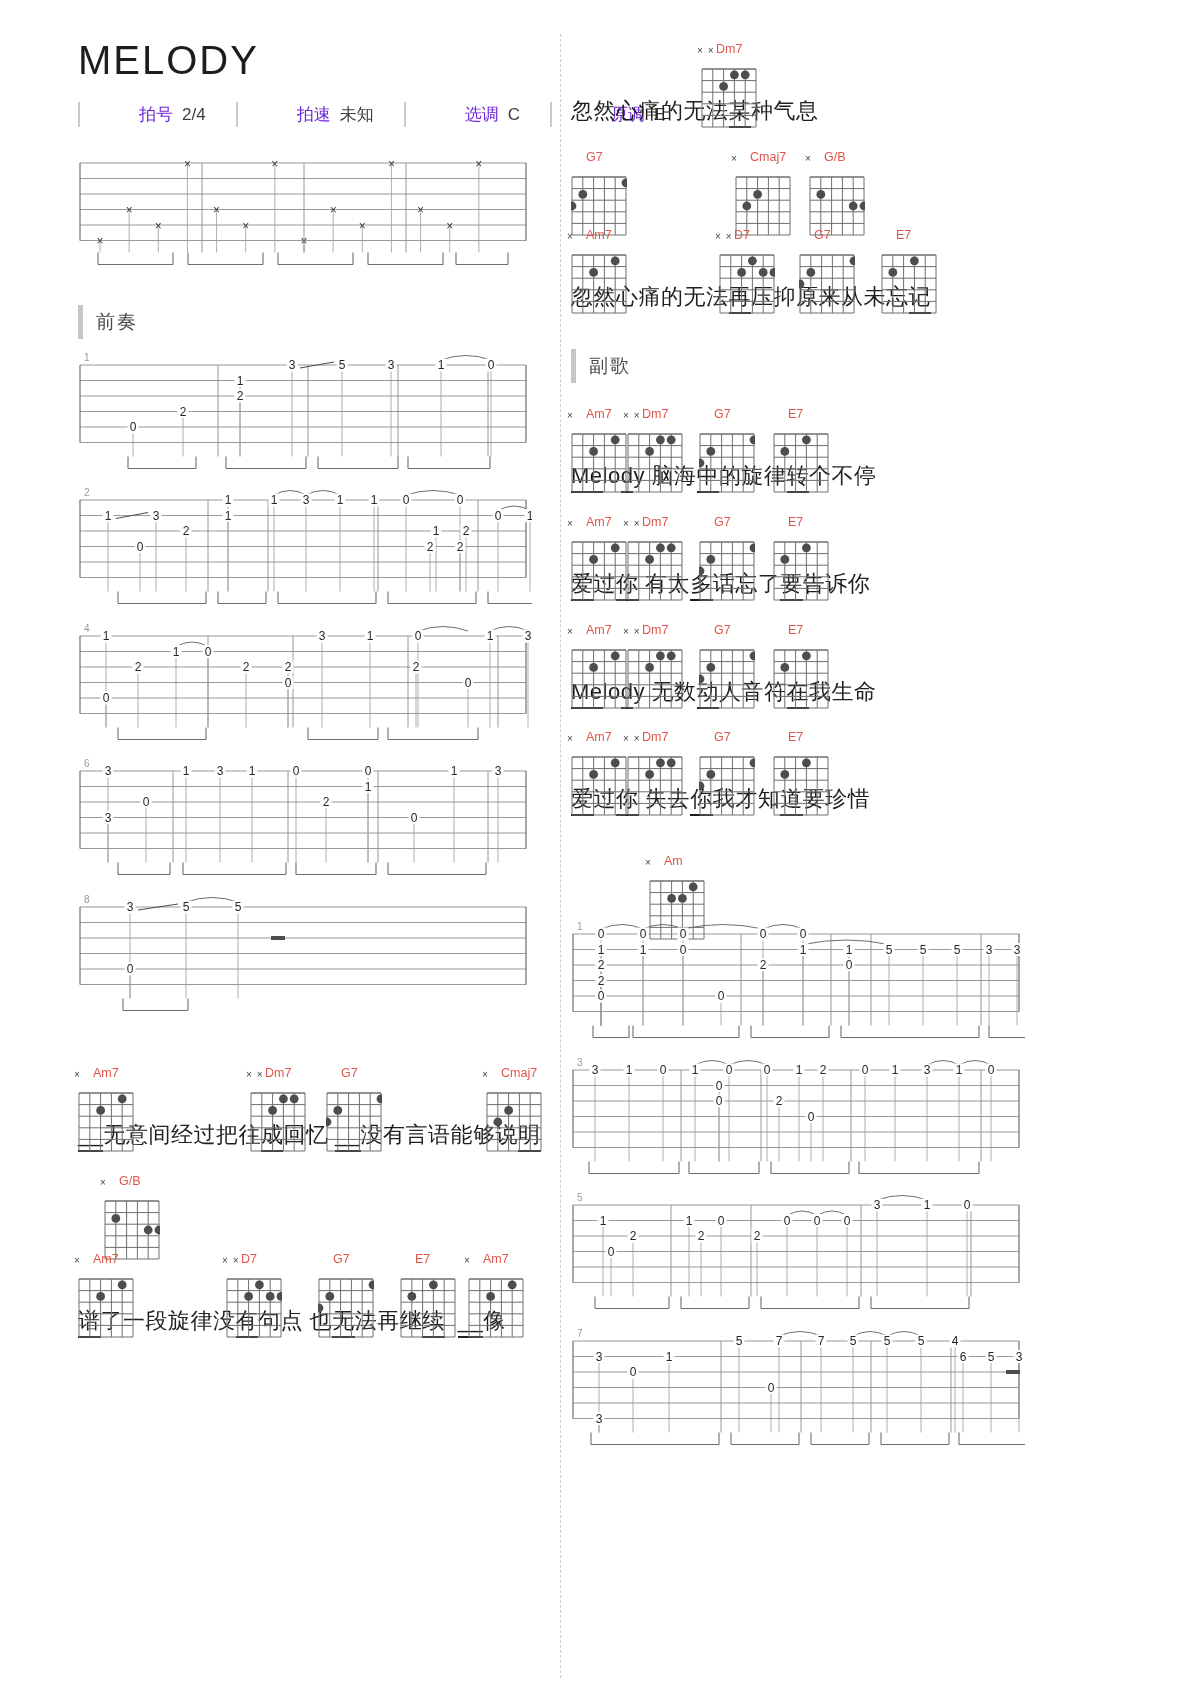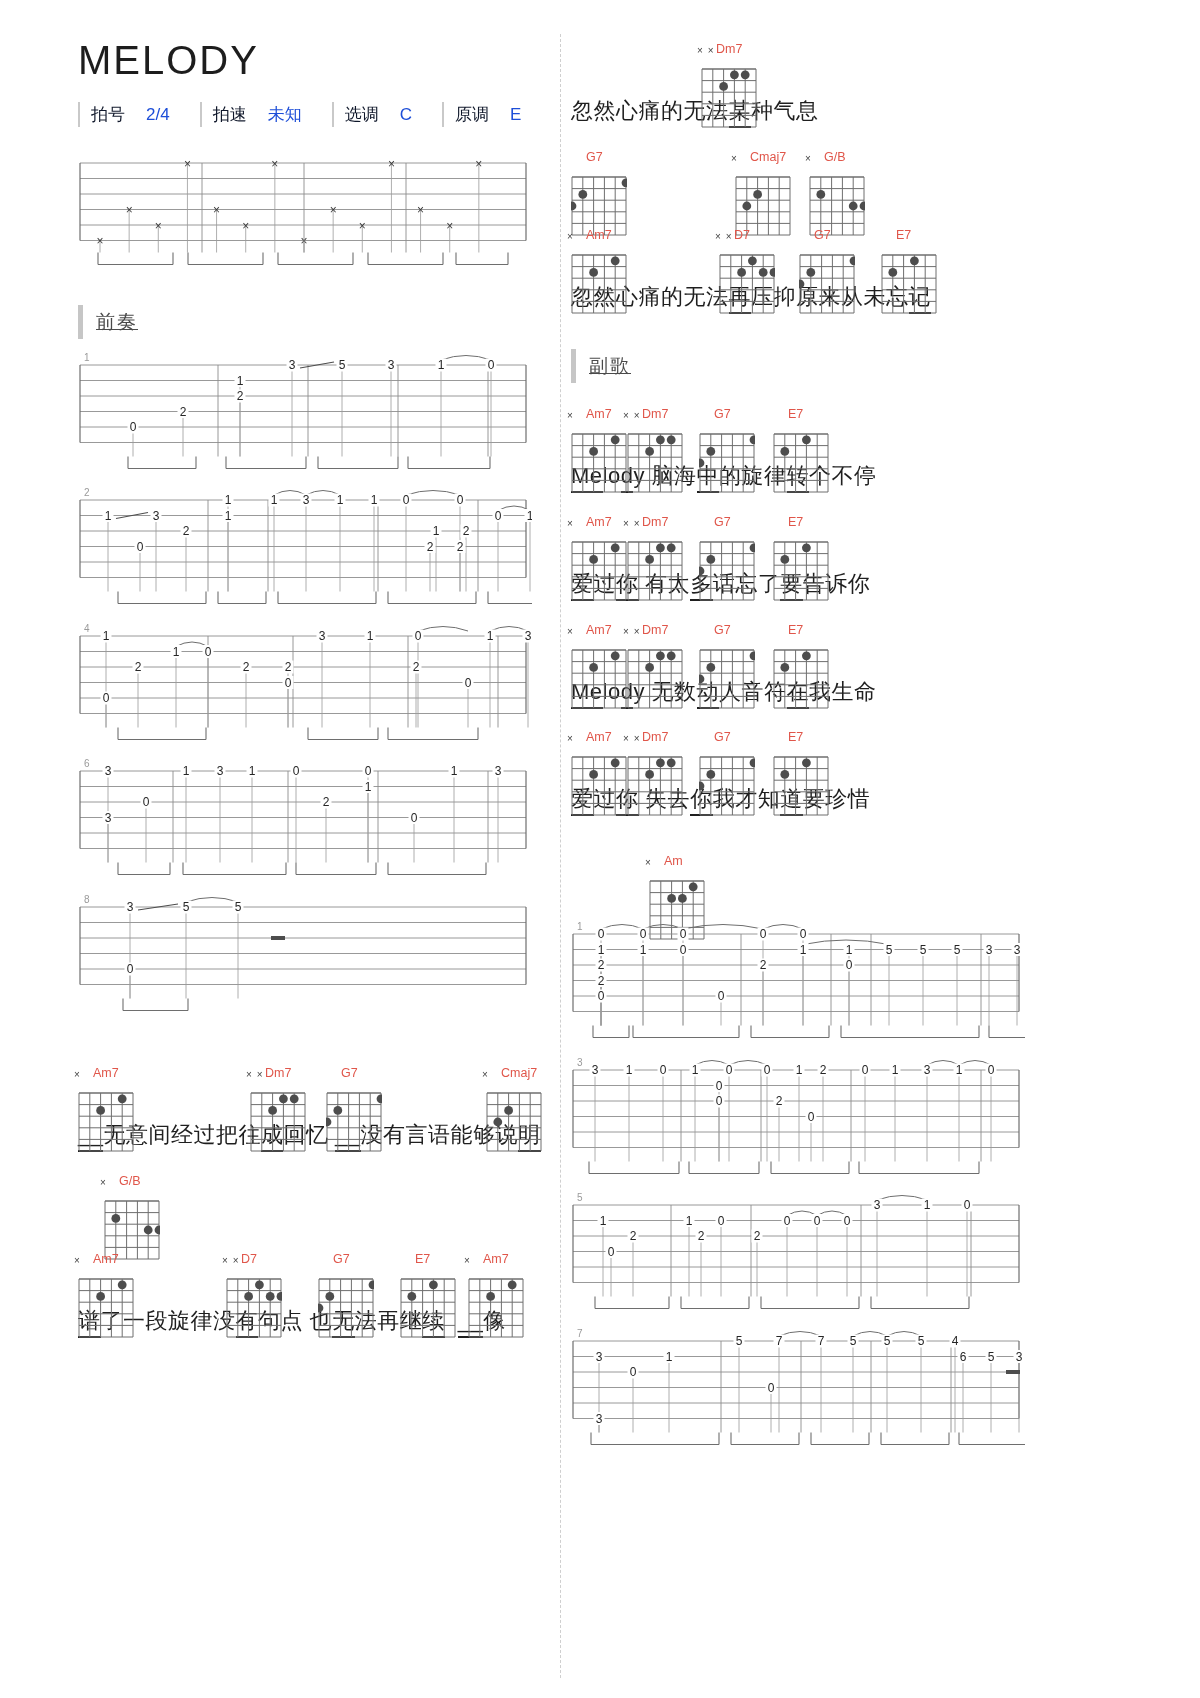--- a/index.html
+++ b/index.html
@@ -30,30 +30,30 @@
   .credits { display:flex; gap:62px; margin-bottom:24px; font-size:16px; }
   .credit-key { color:#b4493f; }
   .credit-val { color:#555; }
   .meta-bar { display:flex; font-size:17px; color:#333; }
   .meta-item {
     border-left:2px solid #c9c9c9;
     padding:1px 0 1px 11px;
     margin-right:30px;
     white-space:nowrap;
   }
-  .meta-item .mlabel { color:#0f172a; }
-  .meta-item .mval { color:#1d4ed8; margin-left:21px; }
+  .meta-item .mlabel { color:#6d28d9;margin-left:48px; }
+  .meta-item .mval { color:#404040; margin-left:9px; }
 
   
   .section-head {
     display:flex; align-items:center;
     margin:0 0 16px 0;
   }
   .section-bar { width:5px; height:34px; background:#c6c6c6; margin-right:13px; }
-  .section-label { font-size:19px; color:#4a4a4a; letter-spacing:2px;text-decoration:underline; }
+  .section-label { font-size:19px; color:#4a4a4a; letter-spacing:2px; }
 
   
   .tab-wrap { position:relative; margin-bottom:14px; }
   .tab-measure-no {
     position:absolute; left:6px; top:-3px;
     font-size:10px; color:#9a9a9a;
   }
   .tab-staff { position:relative; }
   .tab-staff svg { display:block; }
 

